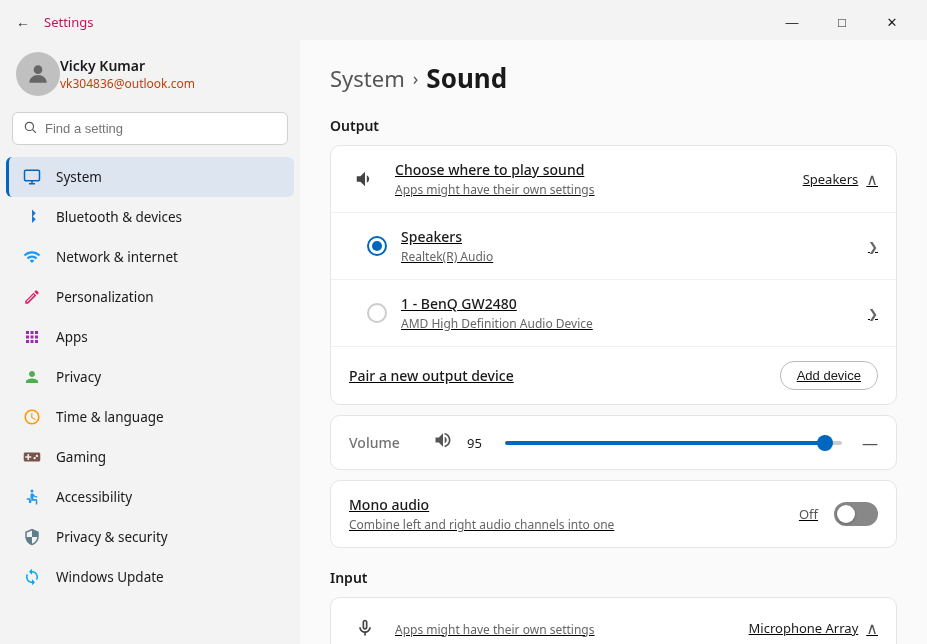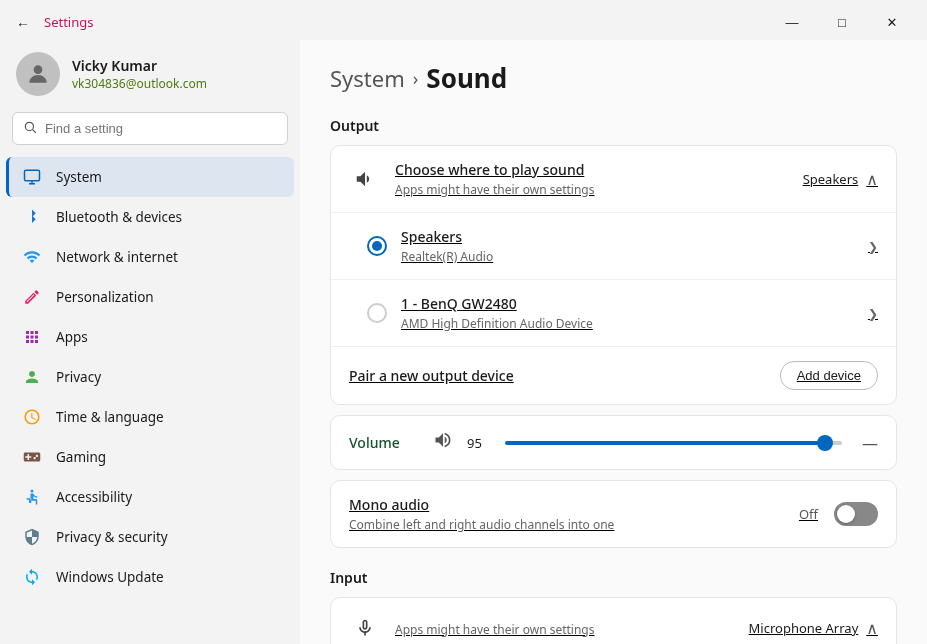--- a/index.html
+++ b/index.html
@@ -70,21 +70,21 @@
       background: #f3f3f3;
       display: flex;
       flex-direction: column;
       overflow-y: auto;
       padding-bottom: 10px;
     }
 
     .user-profile {
       display: flex;
       align-items: center;
-      gap: 12px;
+      gap: 0;
       padding: 12px 16px 16px 16px;
     }
     .avatar {
       width: 44px;
       height: 44px;
       border-radius: 50%;
       background: #c0c0c0;
       display: flex;
       align-items: center;
       justify-content: center;
@@ -92,21 +92,21 @@
       color: #666;
       flex-shrink: 0;
     }
     .user-info-name {
       font-size: 14px;
       font-weight: 600;
       color: #1a1a1a;
     }
     .user-info-email {
       font-size: 12px;
-      color: #4d7c0f;
+      color: #c2410c;
     }
 
     .search-box {
       margin: 0 12px 12px 12px;
       display: flex;
       align-items: center;
       background: white;
       border: 1px solid #d0d0d0;
       border-radius: 6px;
       padding: 6px 10px;
@@ -274,21 +274,21 @@
     
     .volume-row {
       display: flex;
       align-items: center;
       padding: 14px 18px;
       gap: 14px;
     }
     .volume-label {
       font-size: 14px;
       font-weight: 500;
-      color: #14532d;
+      color: #737373;
       width: 70px;
     }
     .volume-icon {
       font-size: 18px;
       color: #555;
     }
     .volume-number {
       font-size: 13px;
       color: #1a1a1a;
       width: 24px;

